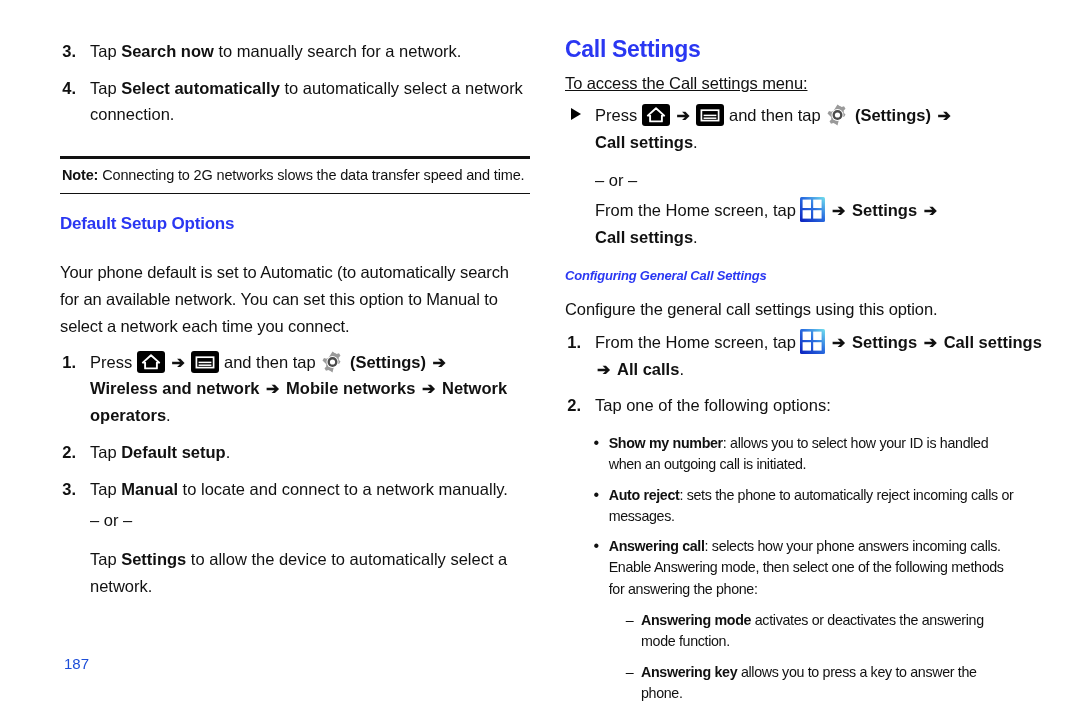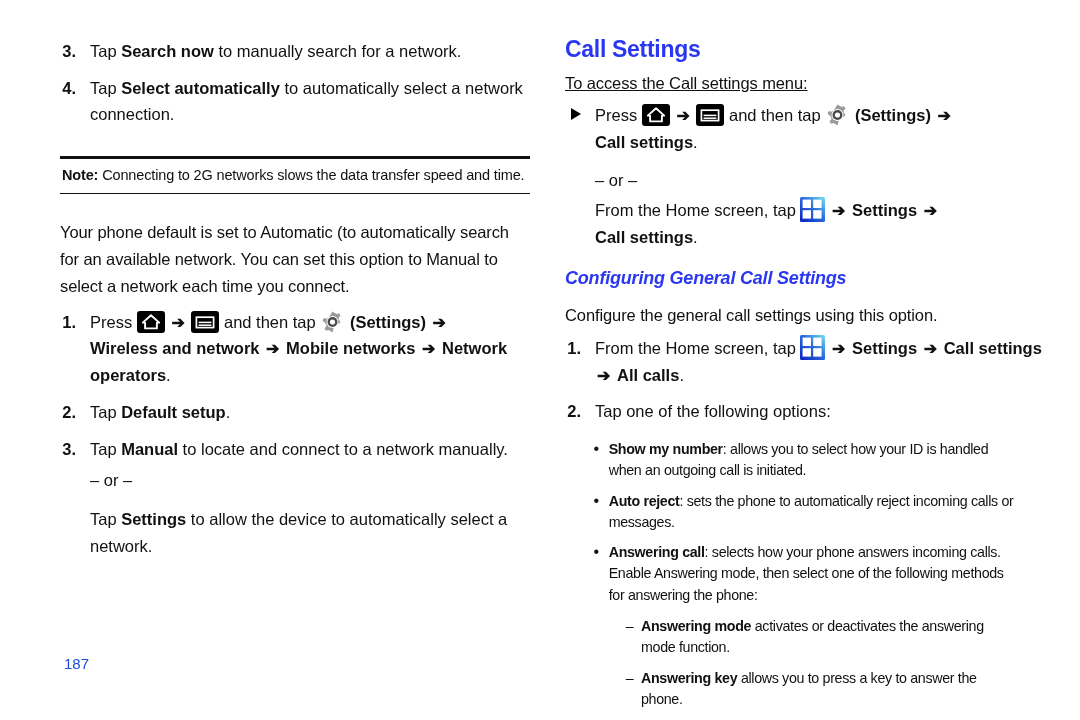--- a/index.html
+++ b/index.html
@@ -79,21 +79,21 @@
   .h-blue-big {
     color: #2a37f2;
     font-weight: bold;
     font-size: 23px;
     letter-spacing: -0.3px;
   }
   .h-blue-italic {
     color: #2a37f2;
     font-weight: bold;
     font-style: italic;
-    font-size: 18px;
+    font-size: 13px;
     letter-spacing: -0.2px;
   }
   .note-rule-top {
     height: 3px;
     background: #111;
   }
   .note-rule-bottom {
     height: 1.5px;
     background: #111;
   }
@@ -193,20 +193,21 @@
 
     <div style="margin-top:28px;">
       <div class="note-rule-top"></div>
       <div class="note-text">
         <b>Note:</b>
         <span>Connecting to 2G networks slows the data transfer speed and time.</span>
       </div>
       <div class="note-rule-bottom"></div>
     </div>
 
+    <div class="h-blue" style="margin-top:20px;">Default Setup Options</div>
 
     <div class="para" style="margin-top:25px;">Your phone default is set to Automatic (to automatically search for an available network. You can set this option to Manual to select a network each time you connect.</div>
 
     <div class="step" style="margin-top:9px;">
       <div class="num">1.</div>
       <div class="body">
         <span>Press</span>
 
         <span class="icon ic-home">
           <svg width="28" height="22" viewBox="0 0 28 22" aria-hidden="true">

